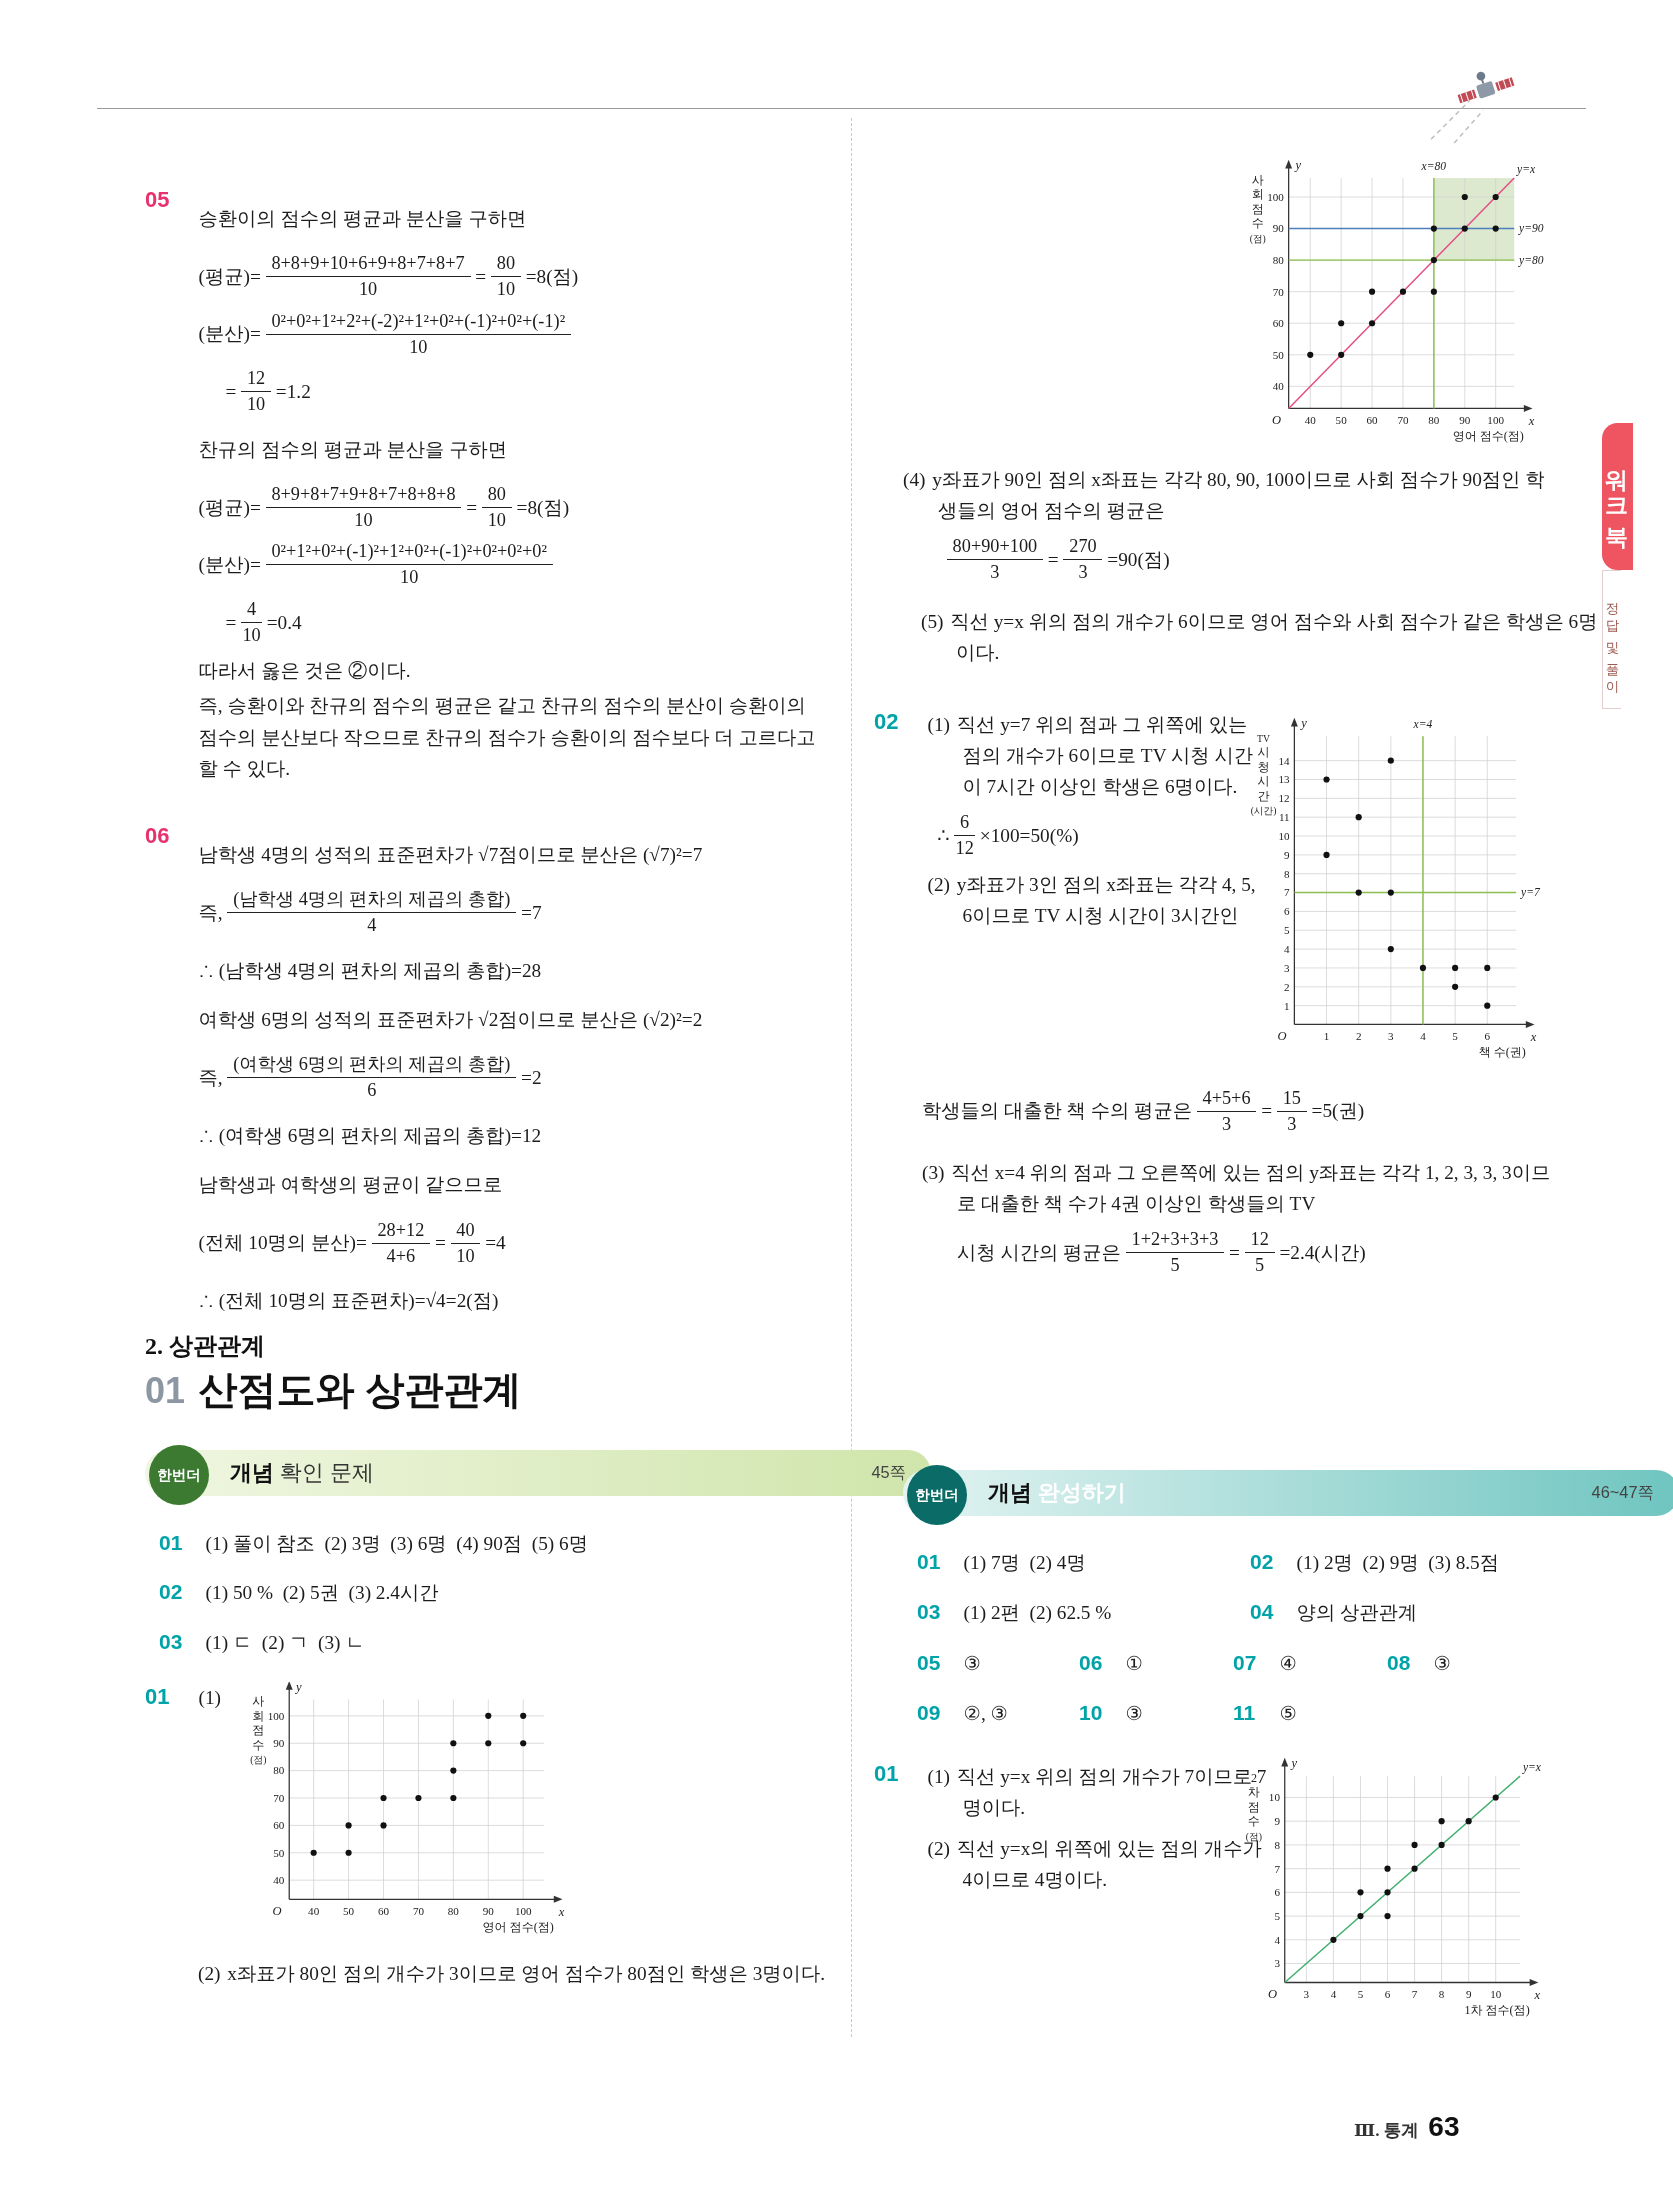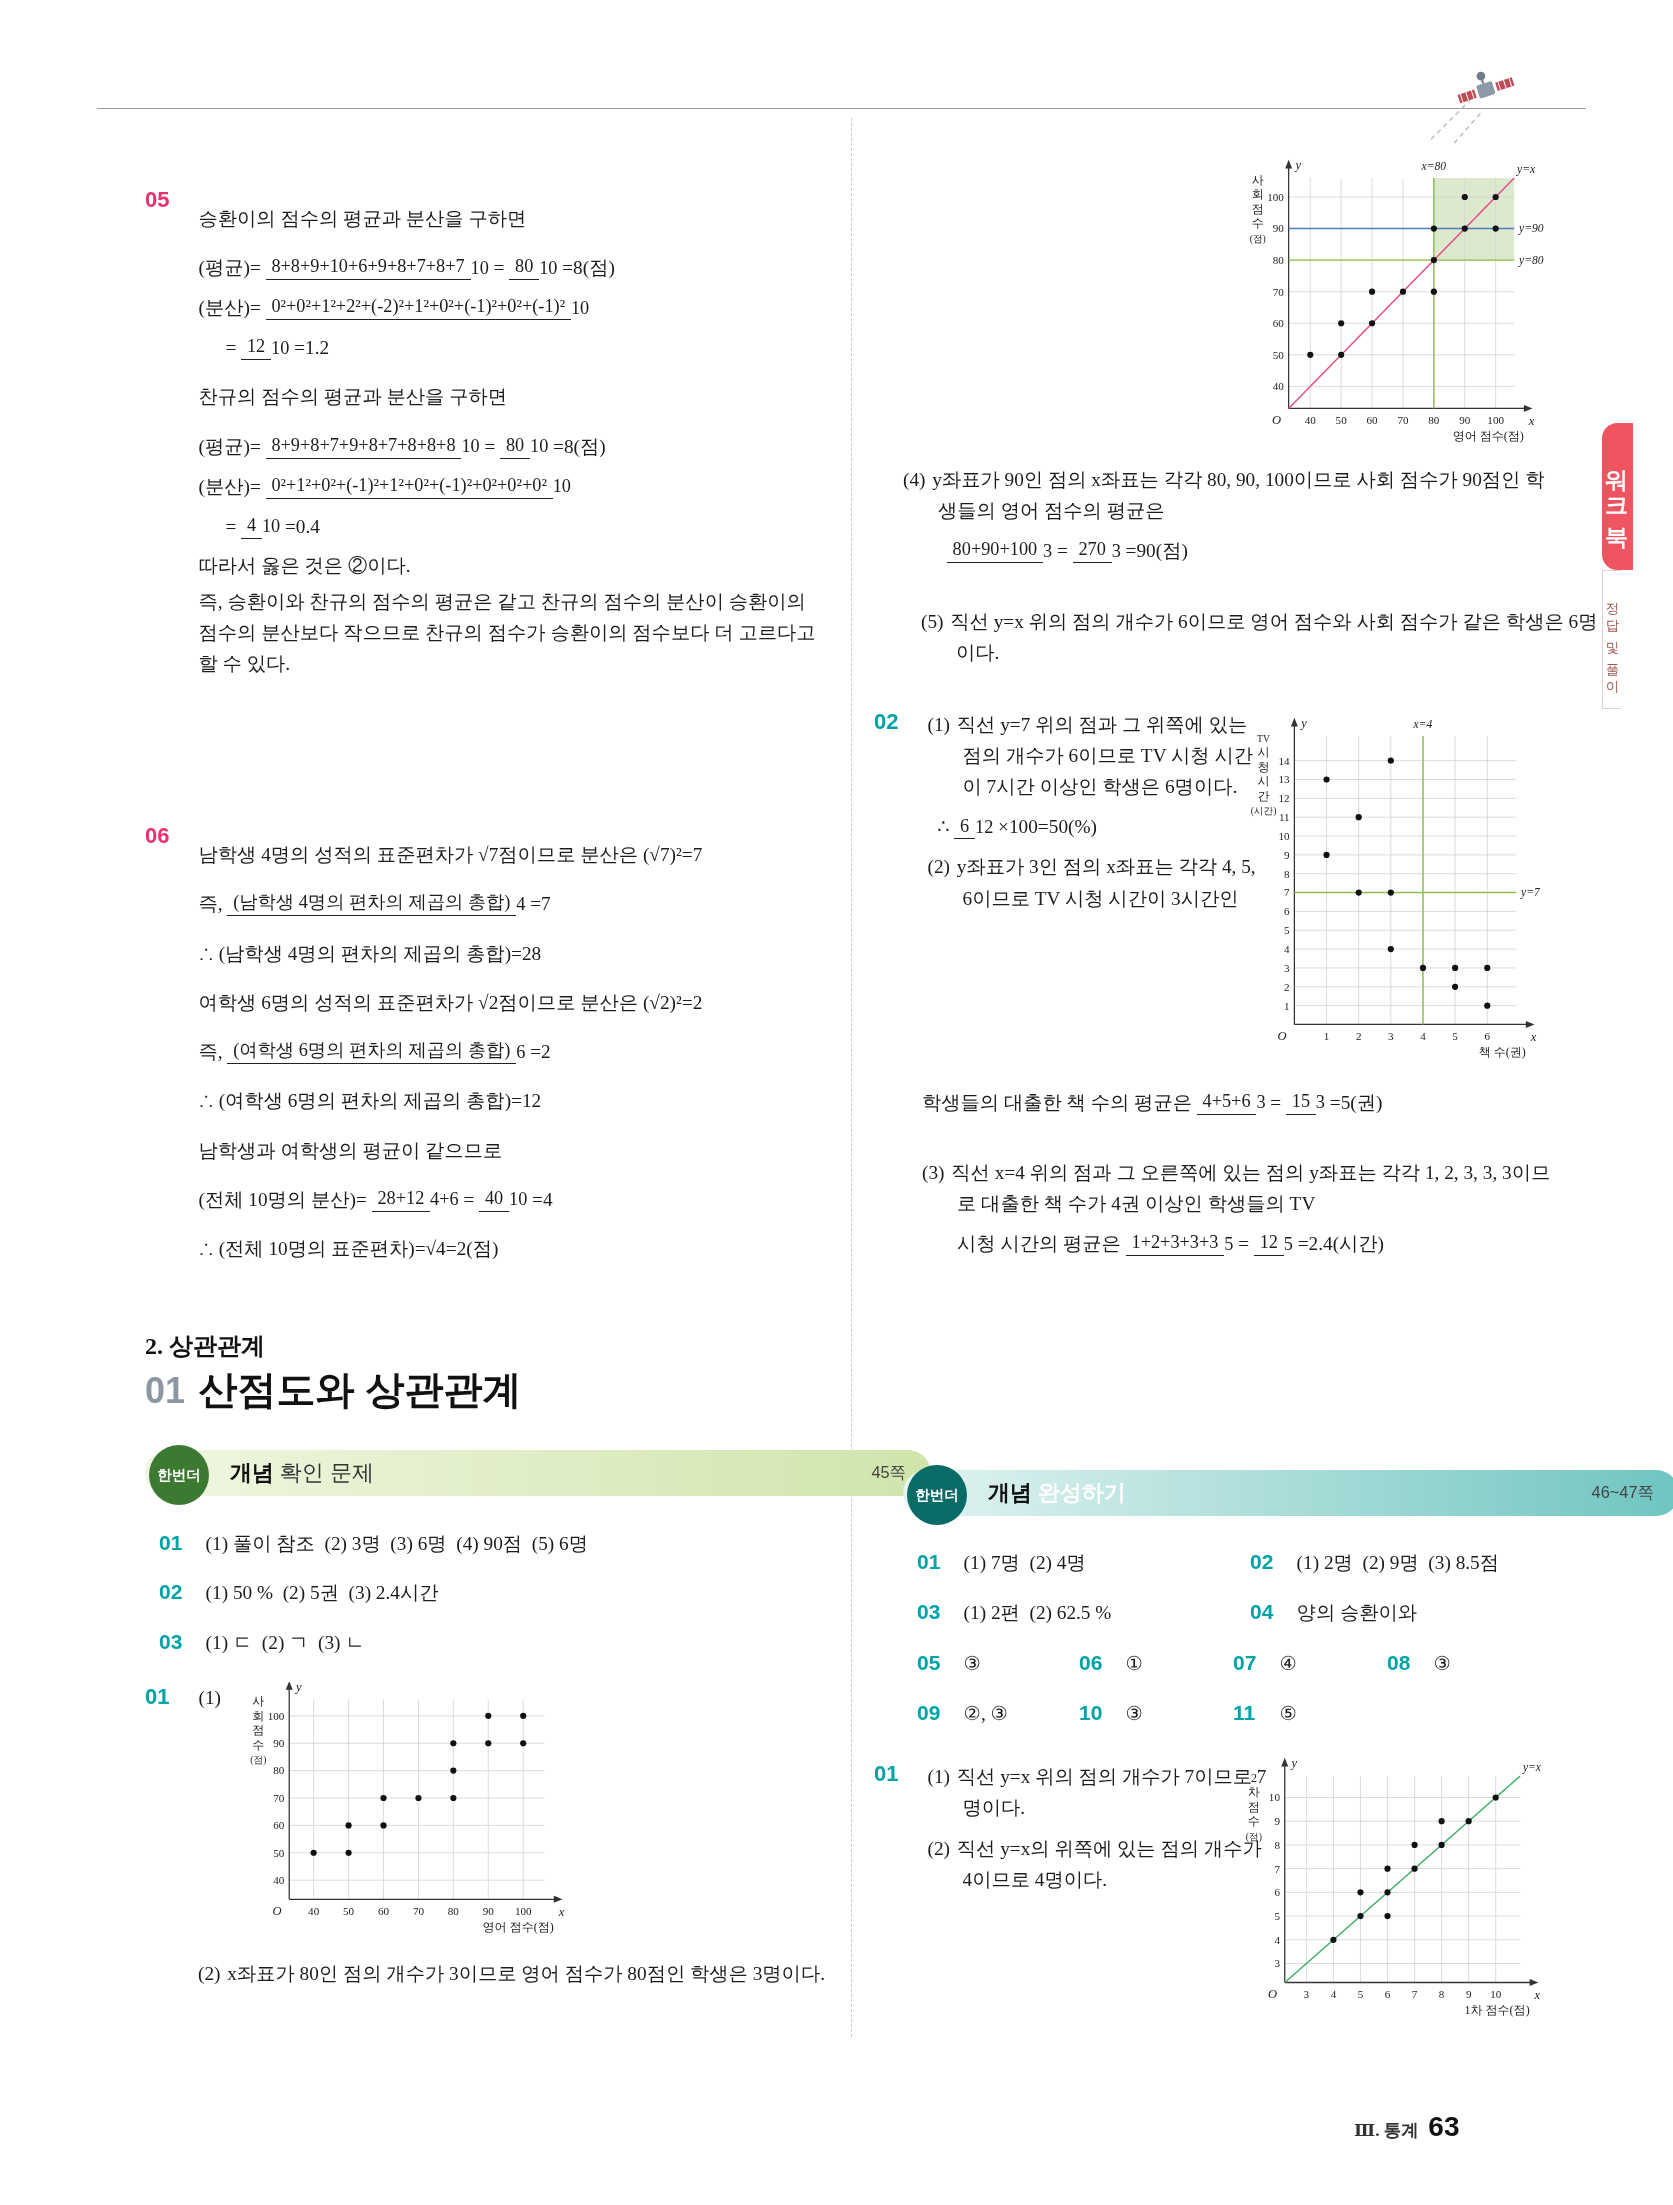--- a/index.html
+++ b/index.html
@@ -8,21 +8,21 @@
   .topline{position:absolute;left:97px;top:108px;width:1489px;border-top:1.9px solid #9a9a9a}
   .divider{position:absolute;left:851px;top:118px;height:1919px;border-left:1.9px dashed #c9c9c9}
   .prow{display:flex;align-items:flex-start;gap:14.5px}
   .pno{flex:0 0 39px;font-family:"Liberation Sans","DejaVu Sans",sans-serif;font-weight:bold;font-size:22px;line-height:1.4}
   .red{color:#e8326d}
   .teal{color:#00a3a8}
   .pbody{flex:1;min-width:0}
   .ln{margin:18px 0}
   .eq{display:flex;align-items:center;margin:8.7px 0;white-space:nowrap}
   .subind{margin-left:27px}
-  .frac{display:inline-flex;align-items:center;margin:0 4.8px;line-height:1.25;text-align:center;font-size:18.3px}
+  .frac{display:inline-flex;flex-direction:column;align-items:center;margin:0 4.8px;line-height:1.25;text-align:center;font-size:18.3px}
   .num{border-bottom:1.4px solid #222;padding:0 5.8px 1px}
   .den{padding-top:1px}
   .para{margin:3.9px 0}
   .hang{padding-left:35px;text-indent:-35px;margin:1.9px 0}
   .mk{margin-right:6.8px}
   .sec2{position:absolute;font-family:Liberation Serif, serif;font-weight:bold;font-size:24px;color:#111}
   .h01{position:absolute;display:flex;align-items:baseline;gap:13.5px;font-family:"Liberation Sans","DejaVu Sans",sans-serif}
   .h01 .no{font-size:36px;font-weight:bold;color:#8d97a3}
   .h01 .t{font-size:39px;font-weight:bold;color:#111}
   .cbox{position:absolute;height:46px;border-radius:25px;display:flex;align-items:center;padding:0 25px 0 85px;font-family:"Liberation Sans","DejaVu Sans",sans-serif}
@@ -533,21 +533,21 @@
           <span class="pre">(1) 2명  (2) 9명  (3) 8.5점</span>
         </span>
     </div>
     <div class="grow">
       <span class="ai w330">
           <span class="ansno">03</span>
           <span class="pre">(1) 2편  (2) 62.5 %</span>
         </span>
       <span class="ai">
           <span class="ansno">04</span>
-          <span class="pre">양의 승환이와</span>
+          <span class="pre">양의 상관관계</span>
         </span>
     </div>
     <div class="grow">
       <span class="ai w165">
           <span class="ansno">05</span>
           <span class="pre">③</span>
         </span>
       <span class="ai w160">
           <span class="ansno">06</span>
           <span class="pre">①</span>

